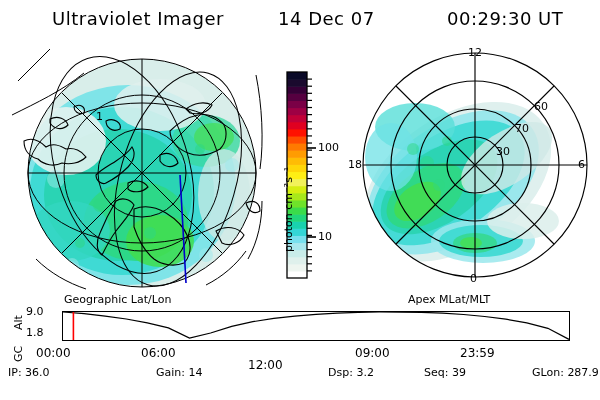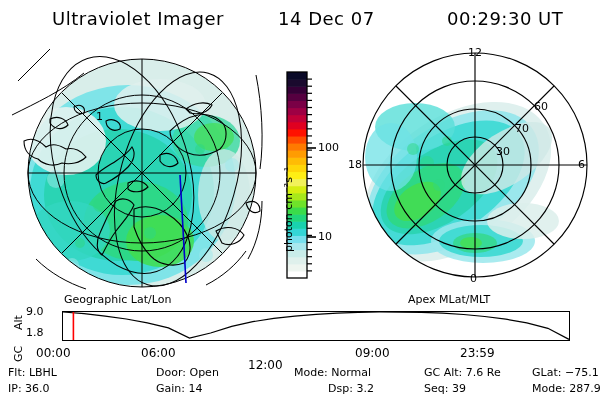--- a/index.html
+++ b/index.html
@@ -255,27 +255,20 @@
 
 <div class="abs small" style="left:36px;top:346px;">00:00</div>
 <div class="abs small" style="left:141px;top:346px;">06:00</div>
 <div class="abs small" style="left:248px;top:358px;">12:00</div>
 <div class="abs small" style="left:355px;top:346px;">09:00</div>
 <div class="abs small" style="left:460px;top:346px;">23:59</div>
 
 <div class="abs" style="left:8px;top:366px;width:584px;">
   <div id="statusRows">
       <div style="position: relative; height: 16px;">
-        <div class="abs lbl" style="left: 0px; top: 0px;"><span>Flt: </span><span>LBHL</span></div>
-        <div class="abs lbl" style="left: 148px; top: 0px;"><span>Door: </span><span>Open</span></div>
-        <div class="abs lbl" style="left: 286px; top: 0px;"><span>Mode: </span><span>Normal</span></div>
-        <div class="abs lbl" style="left: 416px; top: 0px;"><span>GC Alt: </span><span>7.6 Re</span></div>
-        <div class="abs lbl" style="left: 524px; top: 0px;"><span>GLat: </span><span>−75.1</span></div>
-      </div>
-      <div style="position: relative; height: 16px;">
         <div class="abs lbl" style="left: 0px; top: 0px;"><span>IP: </span><span>36.0</span></div>
         <div class="abs lbl" style="left: 148px; top: 0px;"><span>Gain: </span><span>14</span></div>
         <div class="abs lbl" style="left: 286px; top: 0px; margin-left: 34px;"><span>Dsp: </span><span>3.2</span></div>
         <div class="abs lbl" style="left: 416px; top: 0px;"><span>Seq: </span><span>39</span></div>
-        <div class="abs lbl" style="left: 524px; top: 0px;"><span>Mode: </span><span>287.9</span></div>
+        <div class="abs lbl" style="left: 524px; top: 0px;"><span>GLon: </span><span>287.9</span></div>
       </div>
     </div>
 </div>
 
 </body></html>

